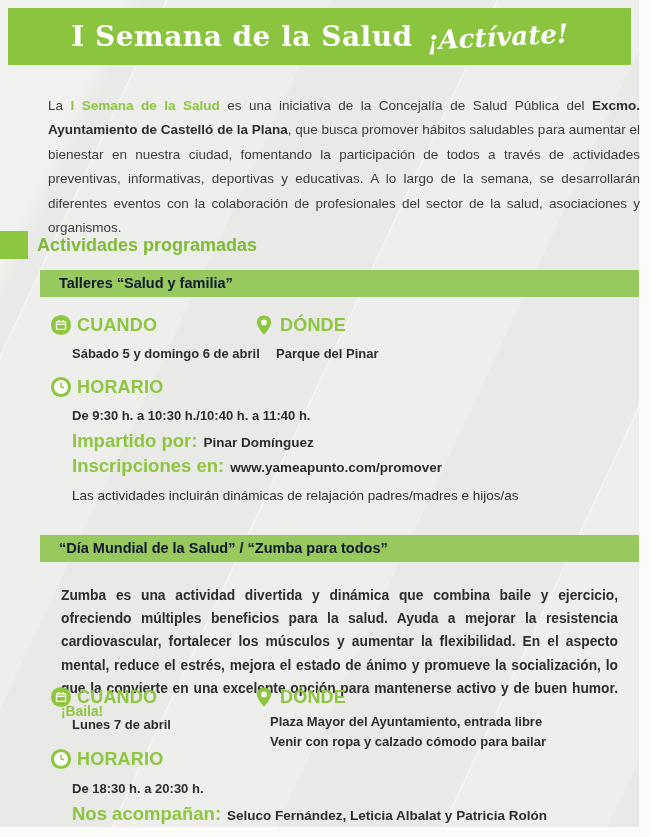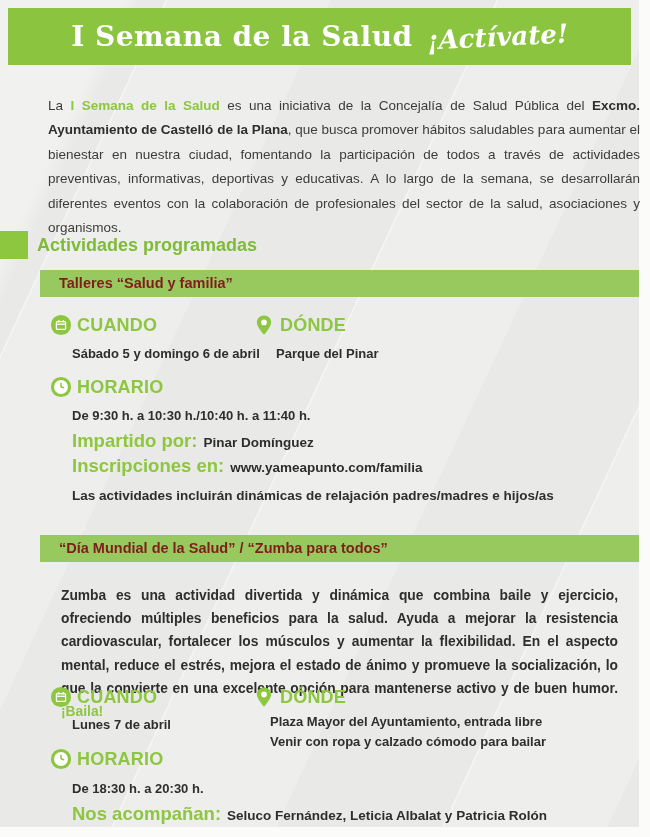--- a/index.html
+++ b/index.html
@@ -23,33 +23,33 @@
     position:absolute;left:48px;top:80px;width:592px;
     font-size:13.5px;line-height:24.5px;color:#3c3c3c;text-align:justify;
   }
   .intro .green-bold{color:#8dc63f;font-weight:bold;}
   .intro .dark-bold{color:#2e2e2e;font-weight:bold;}
   .section-heading{position:absolute;left:0;top:231px;display:flex;align-items:center;}
   .section-heading .square{width:28px;height:28px;background:#8dc63f;}
   .section-heading .txt{margin-left:9px;color:#7ebc35;font-weight:bold;font-size:18px;}
   .event-bar{
     position:absolute;left:40px;width:599px;height:27px;
-    background:#97c95f;color:#7f1d1d;font-weight:bold;font-size:14.5px;
+    background:#97c95f;color:#0f172a;font-weight:bold;font-size:14.5px;
     line-height:27px;padding-left:19px;box-sizing:border-box;
   }
   .bar-1{top:270px;}
   .bar-2{top:535px;}
   .label-row{position:absolute;display:flex;align-items:center;gap:5px;}
   .label-row .lbl{color:#8dc63f;font-weight:bold;font-size:18px;letter-spacing:0.2px;}
   .icon{width:22px;height:22px;display:inline-block;}
   .value{position:absolute;font-size:13px;font-weight:bold;color:#2e2e2e;}
   .inline-label-row{position:absolute;white-space:nowrap;}
   .inline-label-row .glabel{color:#8dc63f;font-weight:bold;font-size:18.5px;}
   .inline-label-row .gvalue{color:#2e2e2e;font-weight:bold;font-size:13.5px;margin-left:6px;}
-  .note{position:absolute;font-size:13.5px;font-weight:bold;color:#2e2e2e;line-height:23px;}
+  .note{position:absolute;font-size:13.5px;font-weight:normal;color:#2e2e2e;line-height:23px;}
   .zumba{
     position:absolute;left:61px;top:570px;width:557px;
     font-size:13.8px;font-weight:bold;color:#2e2e2e;line-height:23.3px;text-align:justify;
   }
   .zumba .baila{color:#8dc63f;}
 </style>
 </head>
 <body>
 
 <div class="page">
@@ -97,21 +97,21 @@
       <line x1="12" y1="12" x2="15.4" y2="12.8" stroke="#8dc63f" stroke-width="1.6"></line>
     </svg>
     <span class="lbl">HORARIO</span>
   </div>
   <div class="value" style="left:72px;top:408px;">De 9:30 h. a 10:30 h./10:40 h. a 11:40 h.</div>
 
   <div class="inline-label-row" style="left:72px;top:430px;">
     <span class="glabel">Impartido por:</span><span class="gvalue">Pinar Domínguez</span>
   </div>
   <div class="inline-label-row" style="left:72px;top:455px;">
-    <span class="glabel">Inscripciones en:</span><span class="gvalue">www.yameapunto.com/familia</span>
+    <span class="glabel">Inscripciones en:</span><span class="gvalue">www.yameapunto.com/promover</span>
   </div>
 
   <div class="note" style="left:72px;top:484px;">Las actividades incluirán dinámicas de relajación padres/madres e hijos/as</div>
 
   <div class="event-bar bar-2">“Día Mundial de la Salud” / “Zumba para todos”</div>
 
   <p class="zumba"><span>Zumba es una actividad divertida y dinámica que combina baile y ejercicio, ofreciendo múltiples beneficios para la salud. Ayuda a mejorar la resistencia cardiovascular, fortalecer los músculos y aumentar la flexibilidad. En el aspecto mental, reduce el estrés, mejora el estado de ánimo y promueve la socialización, lo que la convierte en una excelente opción para mantenerse activo y de buen humor. </span><span class="baila">¡Baila!</span></p>
 
   <div class="label-row" style="left:50px;top:686px;">
     <svg class="icon" viewBox="0 0 24 24">

